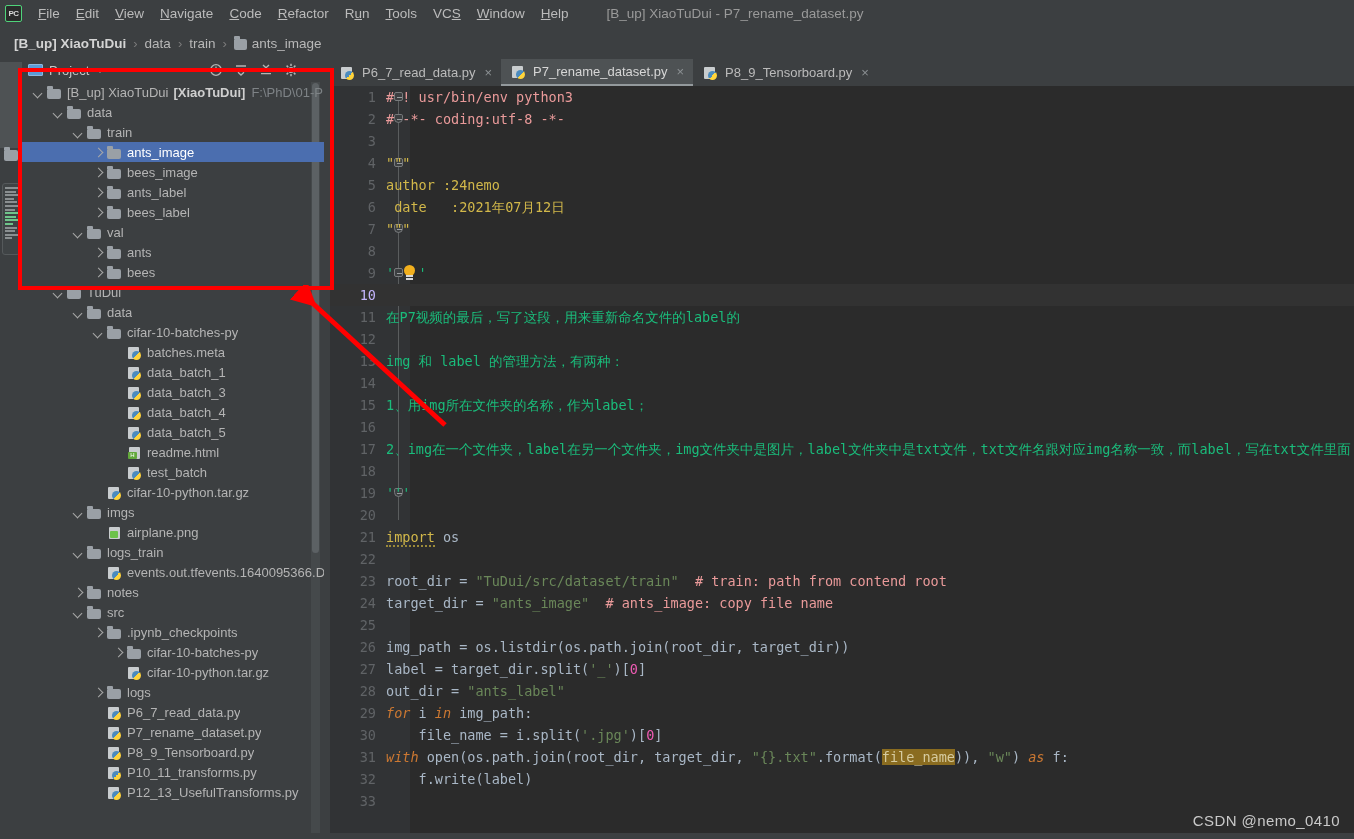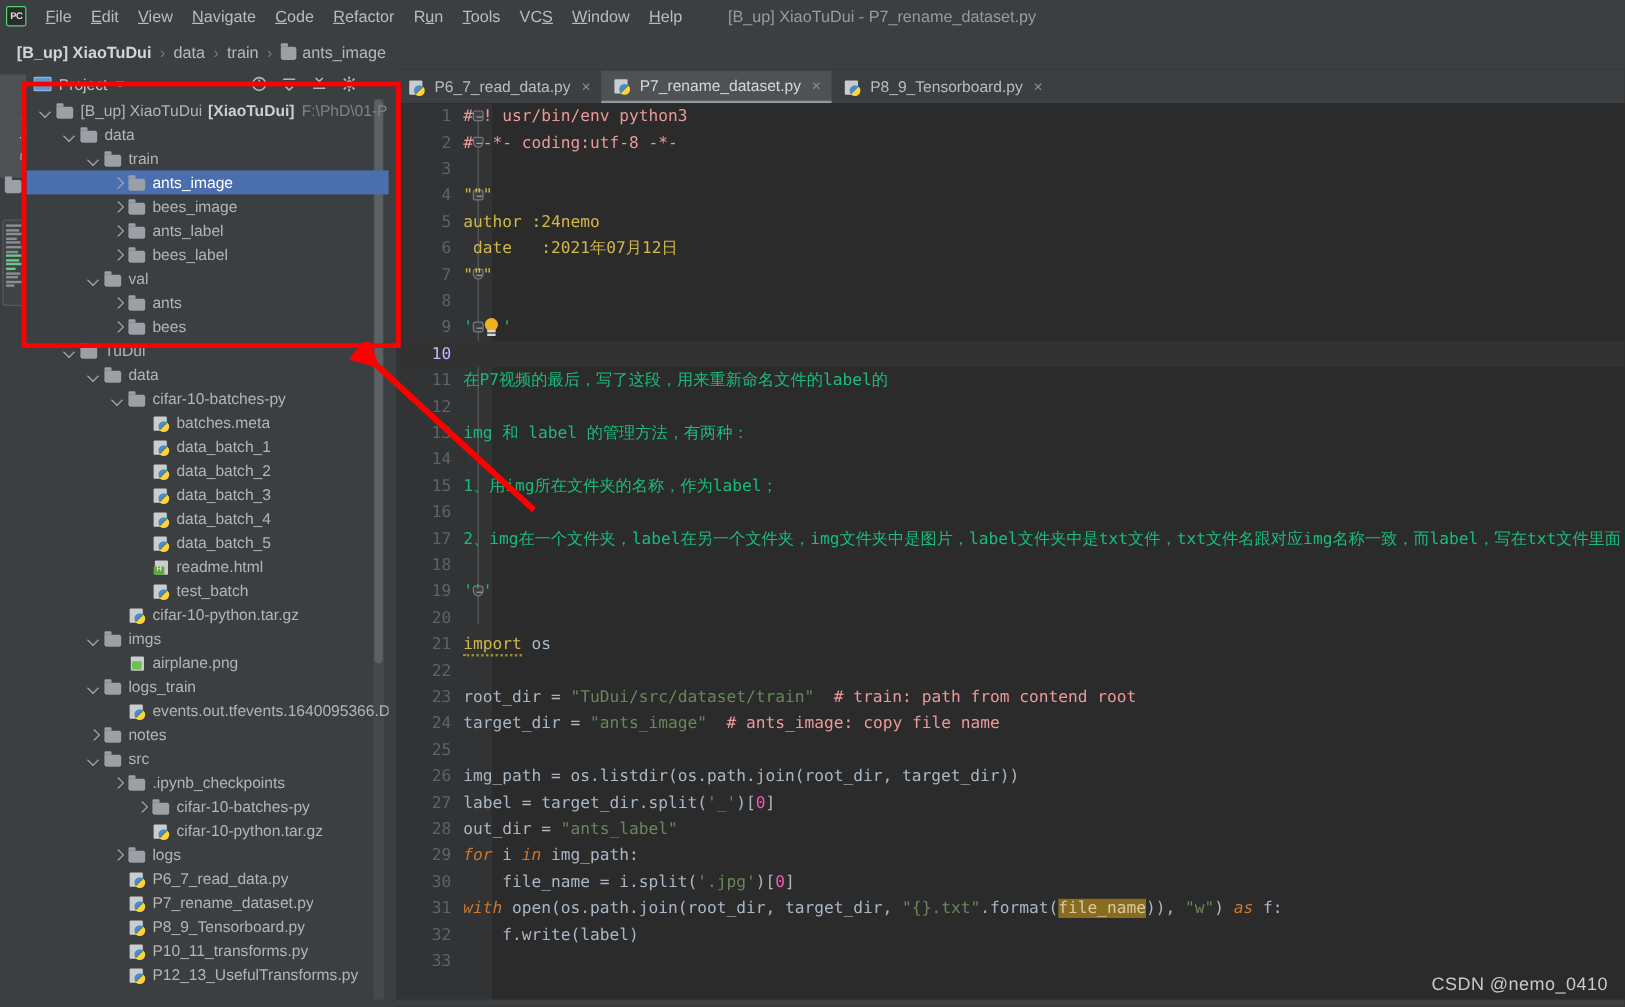--- a/index.html
+++ b/index.html
@@ -437,25 +437,20 @@
             <span class="tlabel">batches.meta</span>
           </div>
           <div class="trow" style="padding-left: 92px;">
             <span class="arrow "></span>
             <span class="ico py"></span>
             <span class="tlabel">data_batch_1</span>
           </div>
           <div class="trow" style="padding-left: 92px;">
             <span class="arrow "></span>
             <span class="ico py"></span>
-            <span class="tlabel">data_batch_2</span>
-          </div>
-          <div class="trow" style="padding-left: 92px;">
-            <span class="arrow "></span>
-            <span class="ico py"></span>
             <span class="tlabel">data_batch_3</span>
           </div>
           <div class="trow" style="padding-left: 92px;">
             <span class="arrow "></span>
             <span class="ico py"></span>
             <span class="tlabel">data_batch_4</span>
           </div>
           <div class="trow" style="padding-left: 92px;">
             <span class="arrow "></span>
             <span class="ico py"></span>

